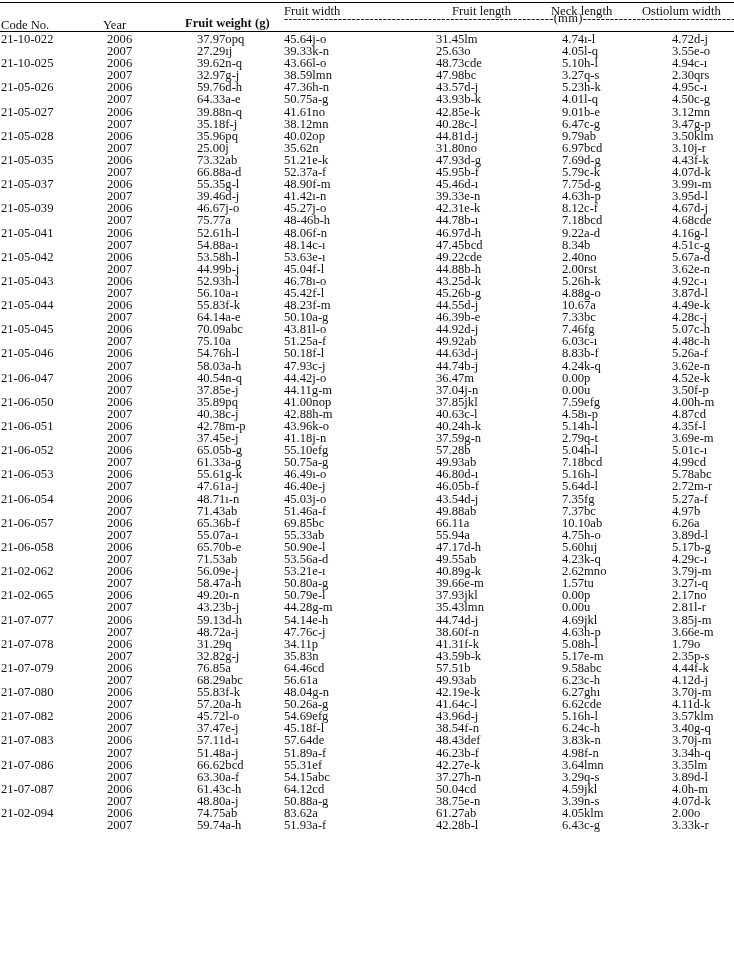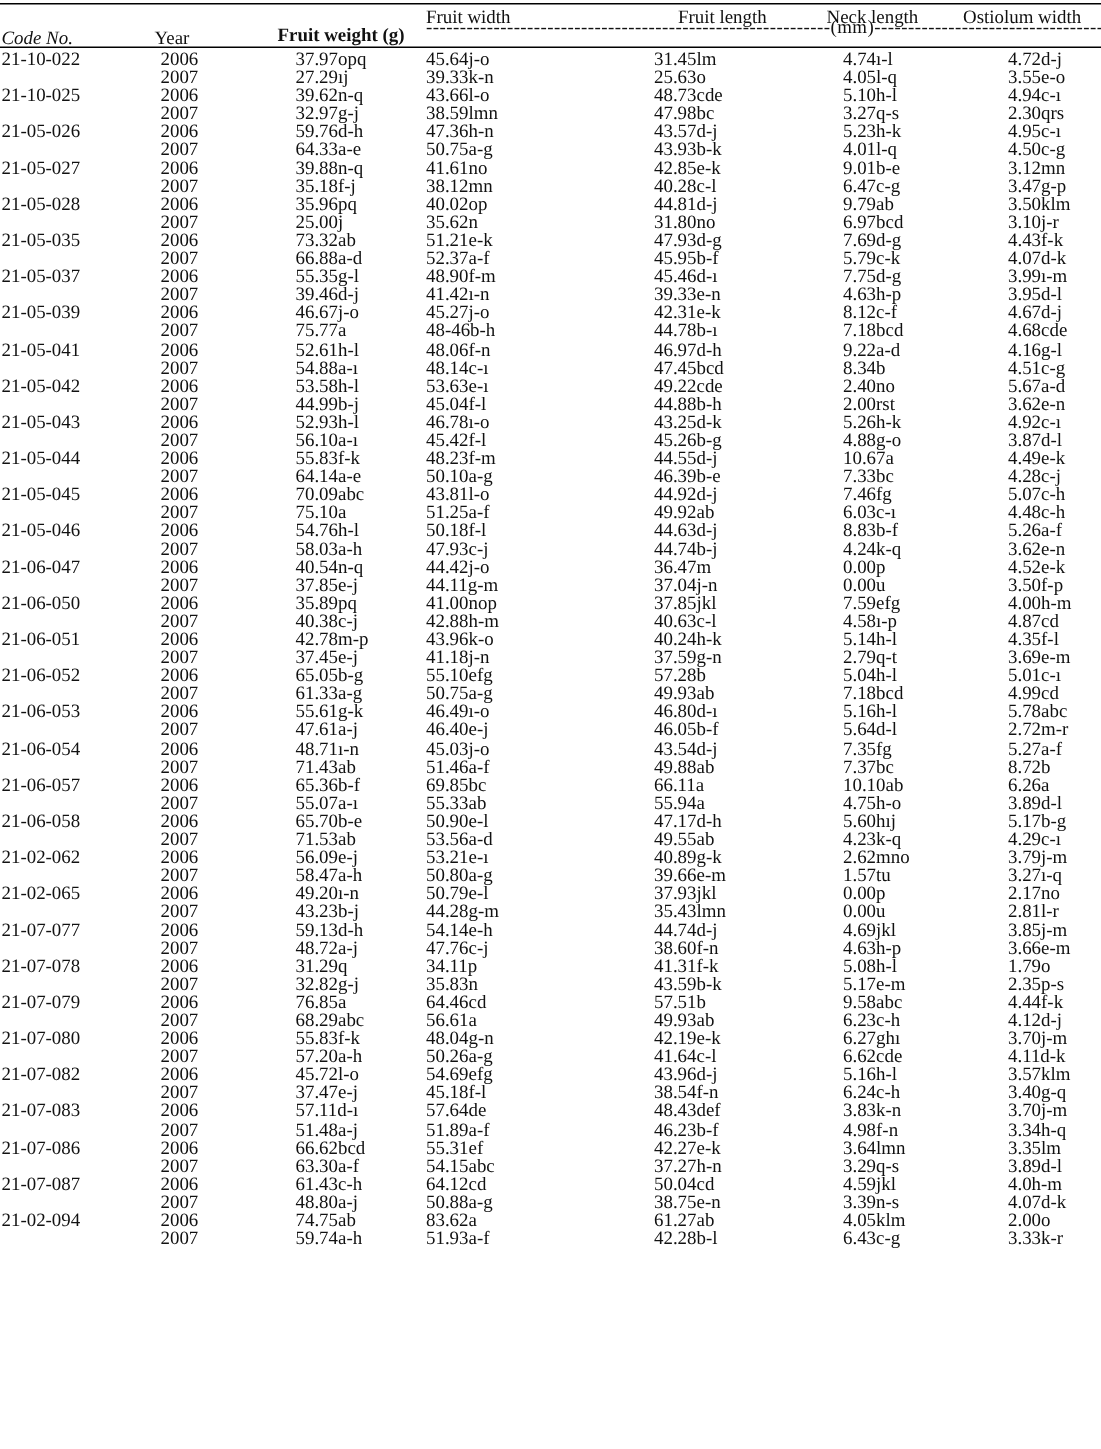--- a/index.html
+++ b/index.html
@@ -28,21 +28,21 @@
 <body>
 
 <div class="topline"></div>
 
 <div class="head">
   <span class="h" style="left:284px; top:4px;">Fruit width</span>
   <span class="h" style="left:452px; top:4px;">Fruit length</span>
   <span class="h" style="left:551px; top:4px;">Neck length</span>
   <span class="h" style="left:642px; top:4px;text-align:right;">Ostiolum width</span>
   <div class="dashes">------------------------------------------------------------(mm)-------------------------------------------------------------------</div>
-  <span class="h" style="left:1px; top:18px;font-style:italic;">Code No.</span>
+  <span class="h" style="left:1px; top:18px;">Code No.</span>
   <span class="h" style="left:103px; top:18px;">Year</span>
   <span class="h" style="left:185px; top:16px;font-weight:bold;">Fruit weight (g)</span>
 </div>
 <div class="underline"></div>
 
 <div class="rows" id="rows">
     <div class="row">
       <span class="c c-code">21-10-022</span>
       <span class="c c-year">2006</span>
       <span class="c c-fw">37.97opq</span>
@@ -393,21 +393,21 @@
       <span class="c c-nl">7.35fg</span>
       <span class="c c-ow">5.27a-f</span>
     </div>
     <div class="row">
       <span class="c c-code"></span>
       <span class="c c-year">2007</span>
       <span class="c c-fw">71.43ab</span>
       <span class="c c-fwid">51.46a-f</span>
       <span class="c c-fl">49.88ab</span>
       <span class="c c-nl">7.37bc</span>
-      <span class="c c-ow">8.72b</span>
+      <span class="c c-ow">4.97b</span>
     </div>
     <div class="row">
       <span class="c c-code">21-06-057</span>
       <span class="c c-year">2006</span>
       <span class="c c-fw">65.36b-f</span>
       <span class="c c-fwid">69.85bc</span>
       <span class="c c-fl">66.11a</span>
       <span class="c c-nl">10.10ab</span>
       <span class="c c-ow">6.26a</span>
     </div>

